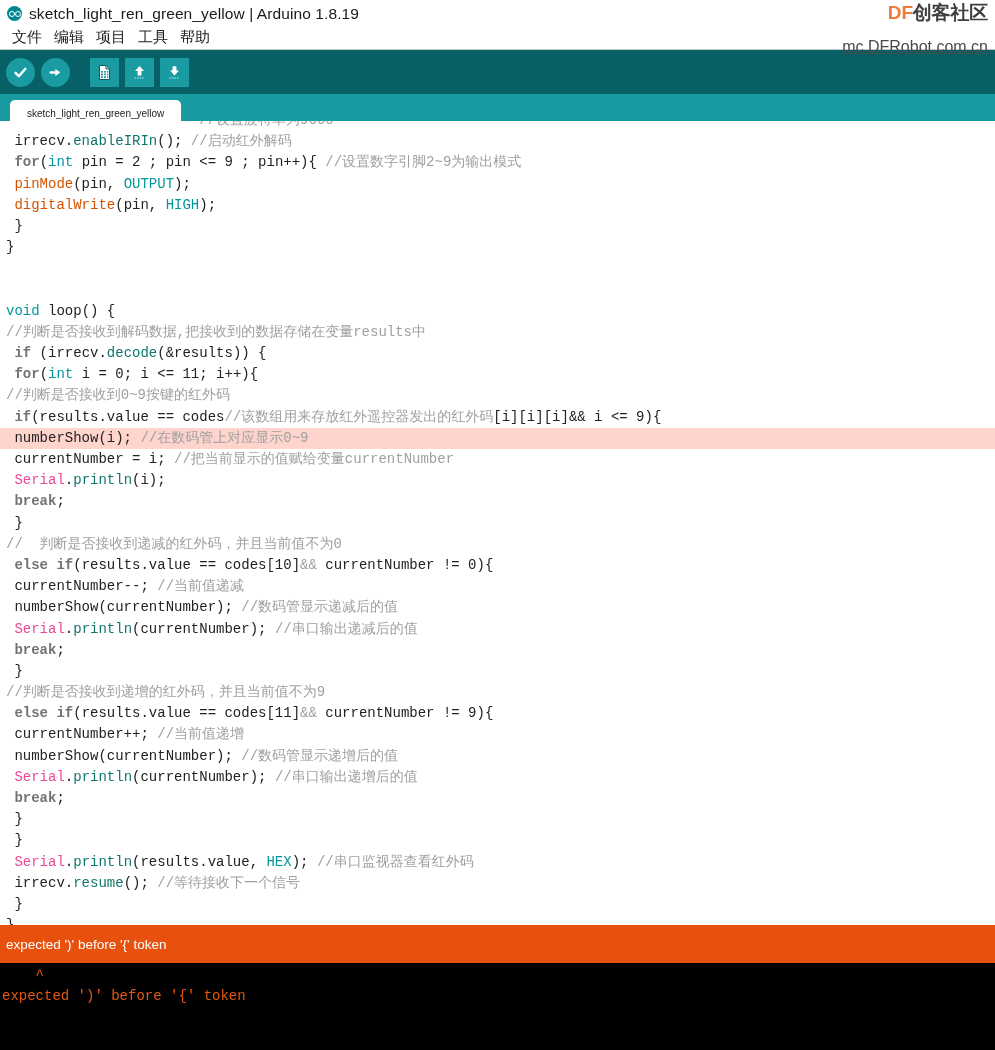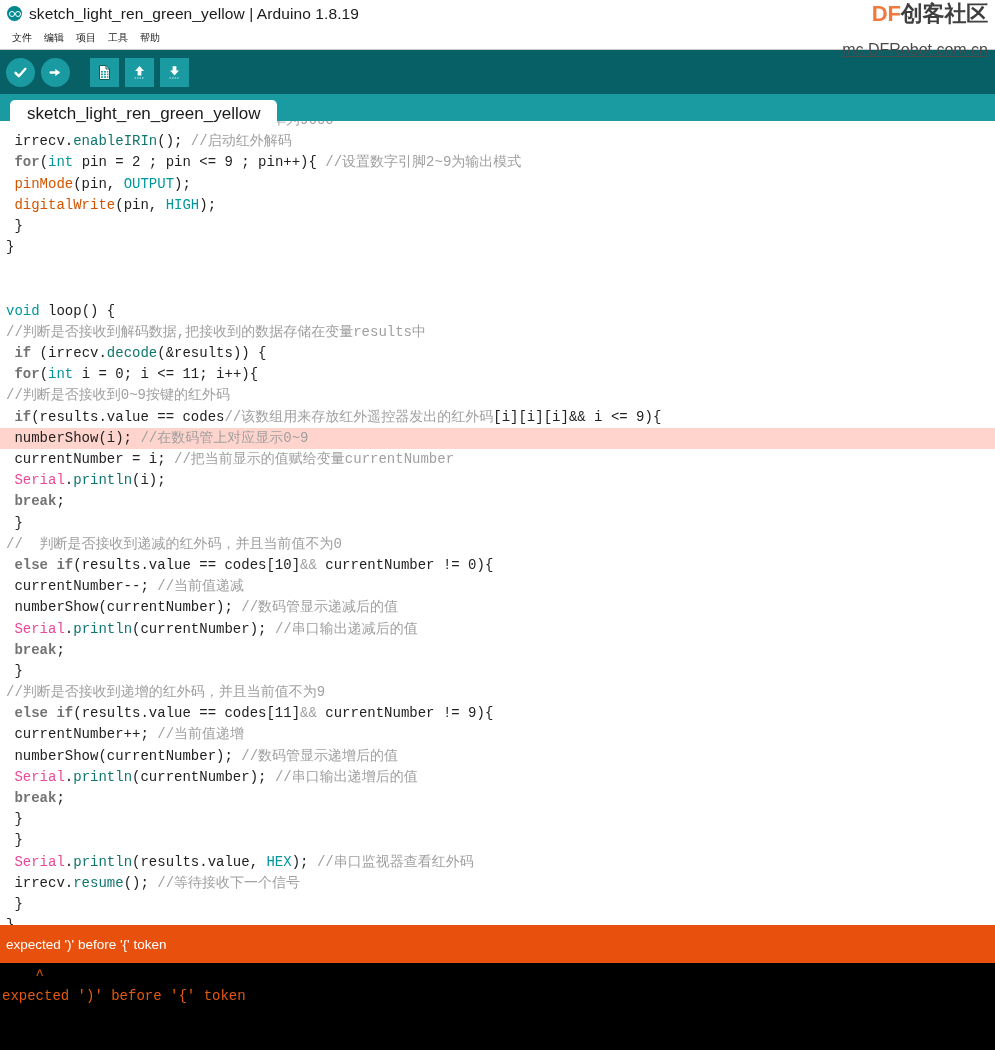--- a/index.html
+++ b/index.html
@@ -64,21 +64,21 @@
   
   .watermark {
     position: absolute;
     right: 7px;
     top: 3px;
     text-align: right;
     line-height: 1;
     user-select: none;
   }
   .wm-top {
-    font-size: 22px;
+    font-size: 19px;
     font-weight: bold;
     letter-spacing: -.2px;
     white-space: nowrap;
   }
   .wm-df { color: #f07a3c; }
   .wm-cn { color: #3f3f3f; }
   .wm-sub {
     font-size: 16px;
     color: #4a4a4a;
     margin-top: 17px;
@@ -90,21 +90,21 @@
   .menubar {
     height: 22px;
     display: flex;
     align-items: center;
     padding-left: 6px;
     background: #ffffff;
     border-bottom: 1px solid #c8c8c8;
     flex: none;
   }
   .menu-item {
-    font-size: 10px;
+    font-size: 15px;
     color: #222;
     padding: 1px 6px 2px 6px;
     cursor: default;
     white-space: nowrap;
   }
 
   
   .toolbar {
     height: 44px;
     background: #066066;
@@ -145,21 +145,21 @@
     align-items: flex-end;
     padding-left: 10px;
     flex: none;
     position: relative;
     z-index: 5;
   }
   .tab {
     background: #ffffff;
     border-radius: 5px 5px 0 0;
     padding: 6px 17px 7px 17px;
-    font-size: 17px;
+    font-size: 10px;
     color: #1a1a1a;
     position: relative;
     top: 6px;
     height: 27px;
     box-sizing: border-box;
     line-height: 15px;
     cursor: pointer;
     white-space: nowrap;
   }
 

